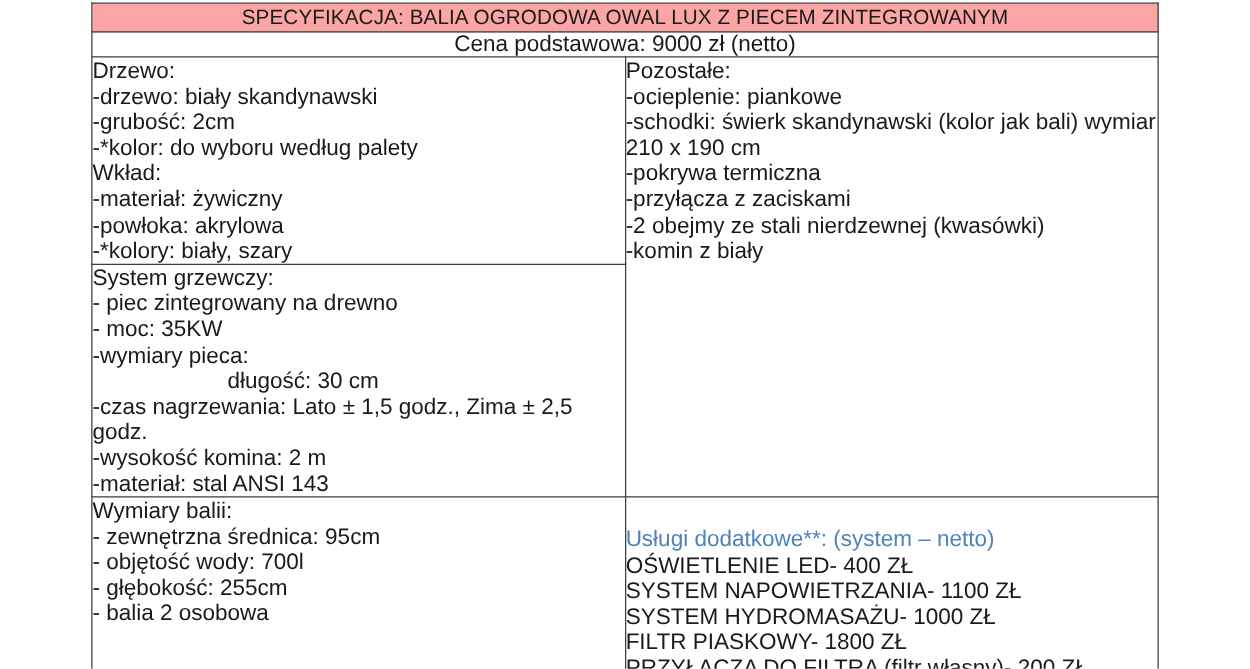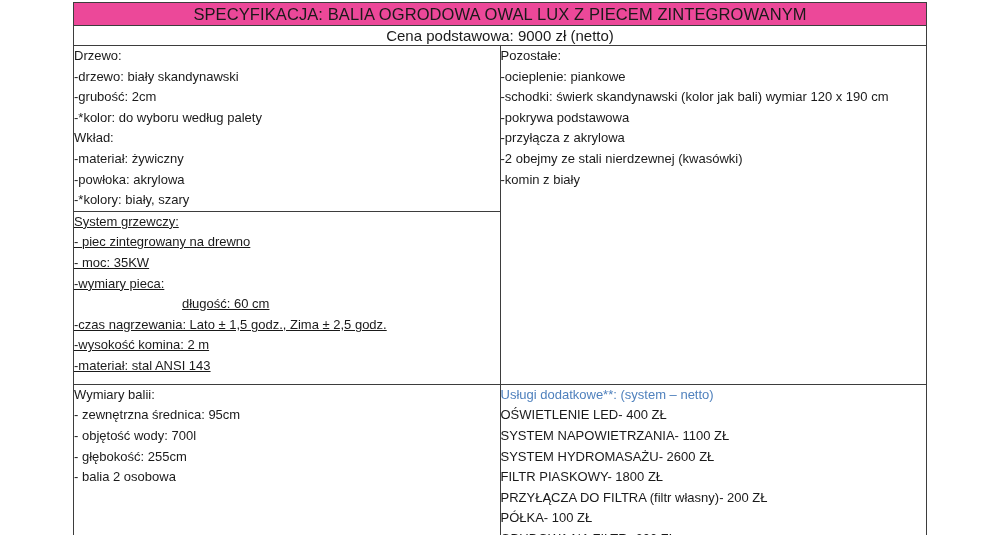--- a/index.html
+++ b/index.html
@@ -32,48 +32,48 @@
   }
 
   .spec-table td {
     border: 1px solid #3d3d3d;
     vertical-align: top;
     padding: 0;
   }
 
   
   .title-cell {
-    background: #ec4899;
+    background: #fca5a5;
     text-align: center;
     font-size: 16.5px;
     line-height: 22px;
     padding: 3px 4px 4px 4px;
     letter-spacing: 0.1px;
   }
   .price-cell {
     text-align: center;
-    font-size: 15px;
+    font-size: 18px;
     line-height: 19px;
     padding: 2px 4px 3px 4px;
   }
 
   
   .body-cell {
-    font-size: 13px;
+    font-size: 18px;
     line-height: 20.6px;
     padding: 4px 6px 5px 8px;
   }
   .col-left  { width: 281px; }
   .col-right { width: 571px; }
 
   .line { white-space: pre-wrap; }
   .line.indent { padding-left: 108px; }
-  .line.blue { color: #4f81bd; }
+  .line.blue { color: #4f81bd; margin-top: 23px; }
 
-  .heating-cell  { height: 172px; text-decoration: underline; }
+  .heating-cell  { height: 172px; }
   .dims-cell     { height: 103px; }
   .services-cell { height: 350px; }
 </style>
 </head>
 <body>
 
 <div class="page">
   <table class="spec-table">
     <tbody>
       <tr>
@@ -92,36 +92,36 @@
               <div class="line">Wkład:</div>
               <div class="line">-materiał: żywiczny</div>
               <div class="line">-powłoka: akrylowa</div>
               <div class="line">-*kolory: biały, szary</div>
             </div>
         </td>
         <td class="body-cell col-right" rowspan="2">
           <div>
               <div class="line">Pozostałe:</div>
               <div class="line">-ocieplenie: piankowe</div>
-              <div class="line">-schodki: świerk skandynawski (kolor jak bali) wymiar 120 x 190 cm</div>
-              <div class="line">-pokrywa podstawowa</div>
-              <div class="line">-przyłącza z akrylowa</div>
+              <div class="line">-schodki: świerk skandynawski (kolor jak bali) wymiar 210 x 190 cm</div>
+              <div class="line">-pokrywa termiczna</div>
+              <div class="line">-przyłącza z zaciskami</div>
               <div class="line">-2 obejmy ze stali nierdzewnej (kwasówki)</div>
               <div class="line">-komin z biały</div>
             </div>
         </td>
       </tr>
       <tr>
         <td class="body-cell col-left heating-cell">
           <div>
               <div class="line">System grzewczy:</div>
               <div class="line">- piec zintegrowany na drewno</div>
               <div class="line">- moc: 35KW</div>
               <div class="line">-wymiary pieca:</div>
-              <div class="line indent">długość: 60 cm</div>
+              <div class="line indent">długość: 30 cm</div>
               <div class="line">-czas nagrzewania: Lato ± 1,5 godz., Zima ± 2,5 godz.</div>
               <div class="line">-wysokość komina: 2 m</div>
               <div class="line">-materiał: stal ANSI 143</div>
             </div>
         </td>
       </tr>
       <tr>
         <td class="body-cell col-left dims-cell">
           <div>
               <div class="line">Wymiary balii:</div>
@@ -129,21 +129,21 @@
               <div class="line">- objętość wody: 700l</div>
               <div class="line">- głębokość: 255cm</div>
               <div class="line">- balia 2 osobowa</div>
             </div>
         </td>
         <td class="body-cell col-right services-cell" rowspan="2">
           <div class="line blue">Usługi dodatkowe**: (system – netto)</div>
           <div>
               <div class="line">OŚWIETLENIE LED- 400 ZŁ</div>
               <div class="line">SYSTEM NAPOWIETRZANIA- 1100 ZŁ</div>
-              <div class="line">SYSTEM HYDROMASAŻU- 2600 ZŁ</div>
+              <div class="line">SYSTEM HYDROMASAŻU- 1000 ZŁ</div>
               <div class="line">FILTR PIASKOWY- 1800 ZŁ</div>
               <div class="line">PRZYŁĄCZA DO FILTRA (filtr własny)- 200 ZŁ</div>
               <div class="line">PÓŁKA- 100 ZŁ</div>
               <div class="line">OBUDOWA NA FILTR- 600 ZŁ</div>
             </div>
         </td>
       </tr>
 
     </tbody>
   </table>

